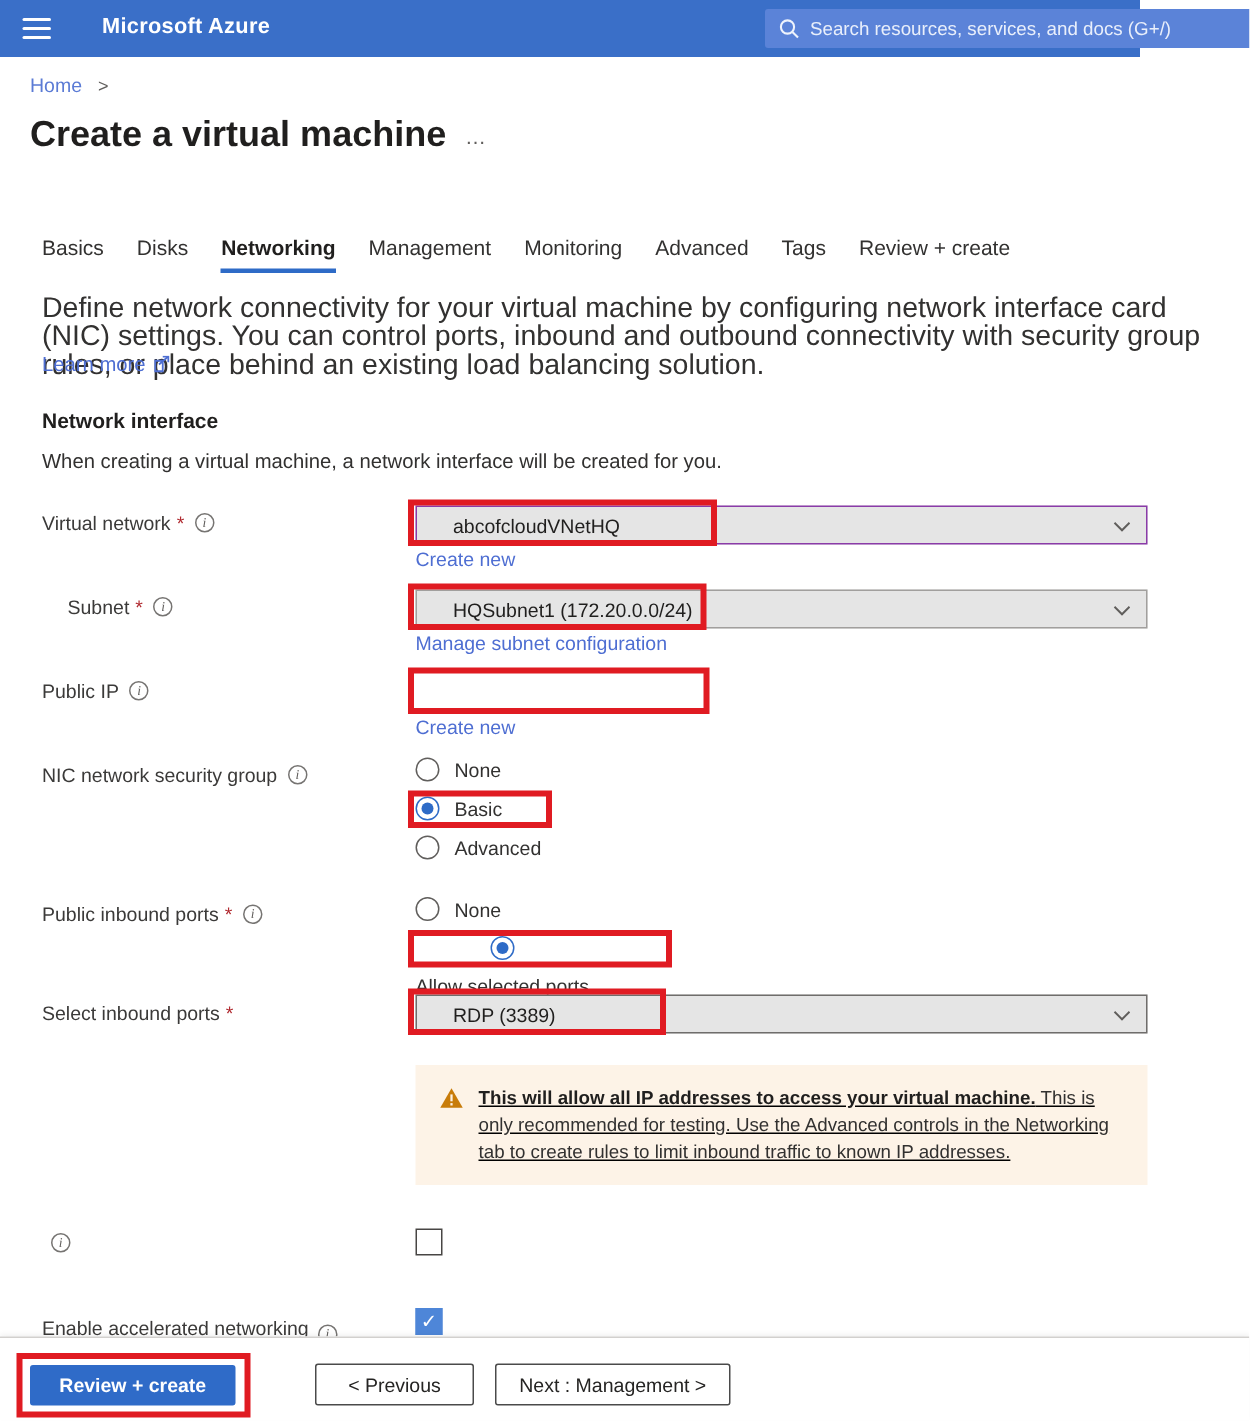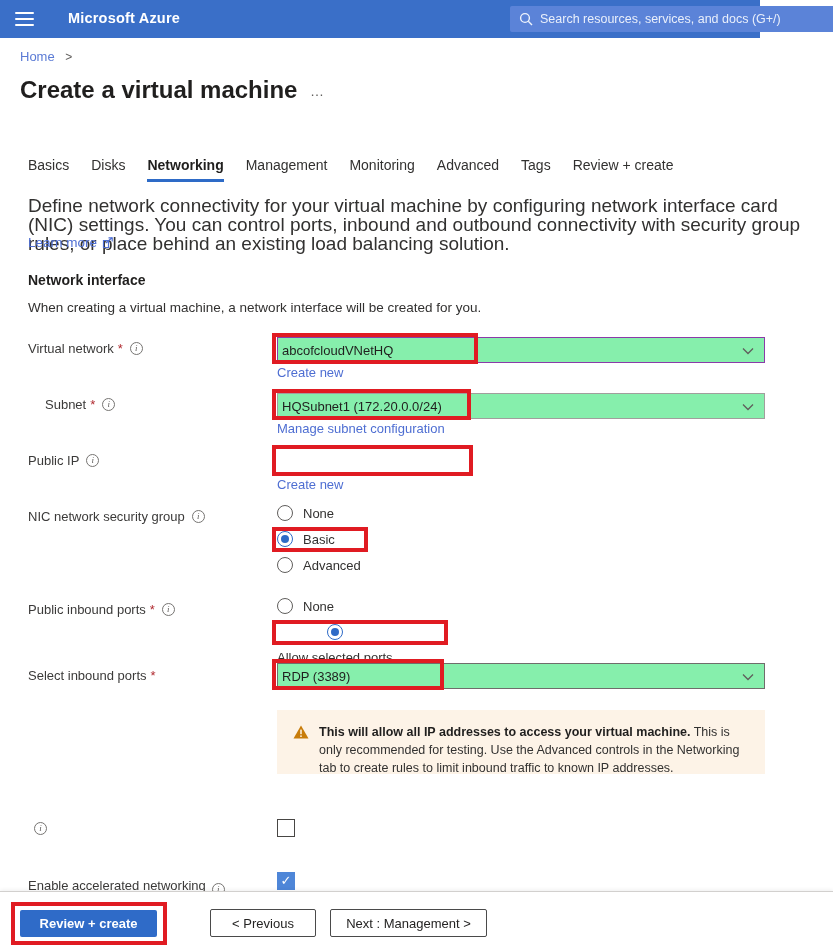--- a/index.html
+++ b/index.html
@@ -40,39 +40,39 @@
   .section-heading { position:absolute; left:28px; top:272px; font-size:14px; font-weight:700; color:#201f1e; }
   .section-subtext { position:absolute; left:28px; top:300px; font-size:13.5px; color:#323130; }
 
   
   .flabel { position:absolute; left:28px; font-size:13px; color:#3b3a39; display:flex; align-items:center; }
   .req { color:#b02a30; margin-left:4px; }
   .info-icon { display:inline-block; width:13px; height:13px; border:1px solid #767472; border-radius:50%;
                color:#605e5c; font-size:9px; line-height:11px; text-align:center; margin-left:7px; flex:0 0 auto; }
   .info-icon::after { content:"i"; font-family:"Liberation Serif", serif; font-style:italic; }
 
-  .dropdown { position:absolute; left:277px; width:488px; height:26px; border:1px solid #a19f9d; background:#86efac;
-              display:flex; align-items:center; padding:0 4px; font-size:13px; color:#201f1e; cursor:pointer; }
+  .dropdown { position:absolute; left:277px; width:488px; height:26px; border:1px solid #a19f9d; background:#e5e5e5;
+              display:flex; align-items:center; padding:0 24px; font-size:13px; color:#201f1e; cursor:pointer; }
   .dropdown.purple { border-color:#8a3ba8; }
   .dropdown.dark { border-color:#6f6d6b; }
   .chev { position:absolute; right:10px; top:9px; }
 
   .action-link { position:absolute; left:277px; font-size:13px; color:#4e6ed2; cursor:pointer; }
 
   .redbox { position:absolute; border:4px solid #e01b22; pointer-events:none; z-index:5; }
 
   .radio-row { position:absolute; left:277px; display:flex; align-items:center; gap:10px; cursor:pointer; }
   .radio { width:16px; height:16px; border:1px solid #605e5c; border-radius:50%; background:#fff; position:relative; flex:0 0 auto; }
   .radio.selected { border-color:#2e6bc7; }
   .radio.selected::after { content:""; position:absolute; left:3px; top:3px; width:8px; height:8px;
                            border-radius:50%; background:#2e6bc7; }
   .radio-label { font-size:13px; color:#323130; }
 
-  .warning { position:absolute; left:277px; top:710px; width:488px; height:64px; background:#fdf3e7;
-             padding:13px 16px 0 16px; display:flex; gap:10px; }
+  .warning { position:absolute; left:277px; top:710px; width:488px; height:80px; background:#fdf3e7;
+             padding:13px 16px 0 16px; display:flex; gap:10px;text-decoration:underline; }
   .warning svg { flex:0 0 auto; margin-top:2px; }
   .warning-text { font-size:12.5px; color:#323130; line-height:18px; }
   .warning-bold { font-weight:700; color:#201f1e; }
 
   .checkbox { position:absolute; width:18px; height:18px; border:1px solid #484644; background:#fff; cursor:pointer; }
   .checkbox.checked { background:#4e86d8; border-color:#4e86d8; color:#fff; font-size:13px;
                       line-height:16px; text-align:center; }
   .checkbox.checked::after { content:"✓"; }
   .wrap-label { position:absolute; left:28px; width:240px; font-size:13px; color:#3b3a39; line-height:19px; }
   .wrap-label .info-icon { vertical-align:-2px; margin-left:6px; }

